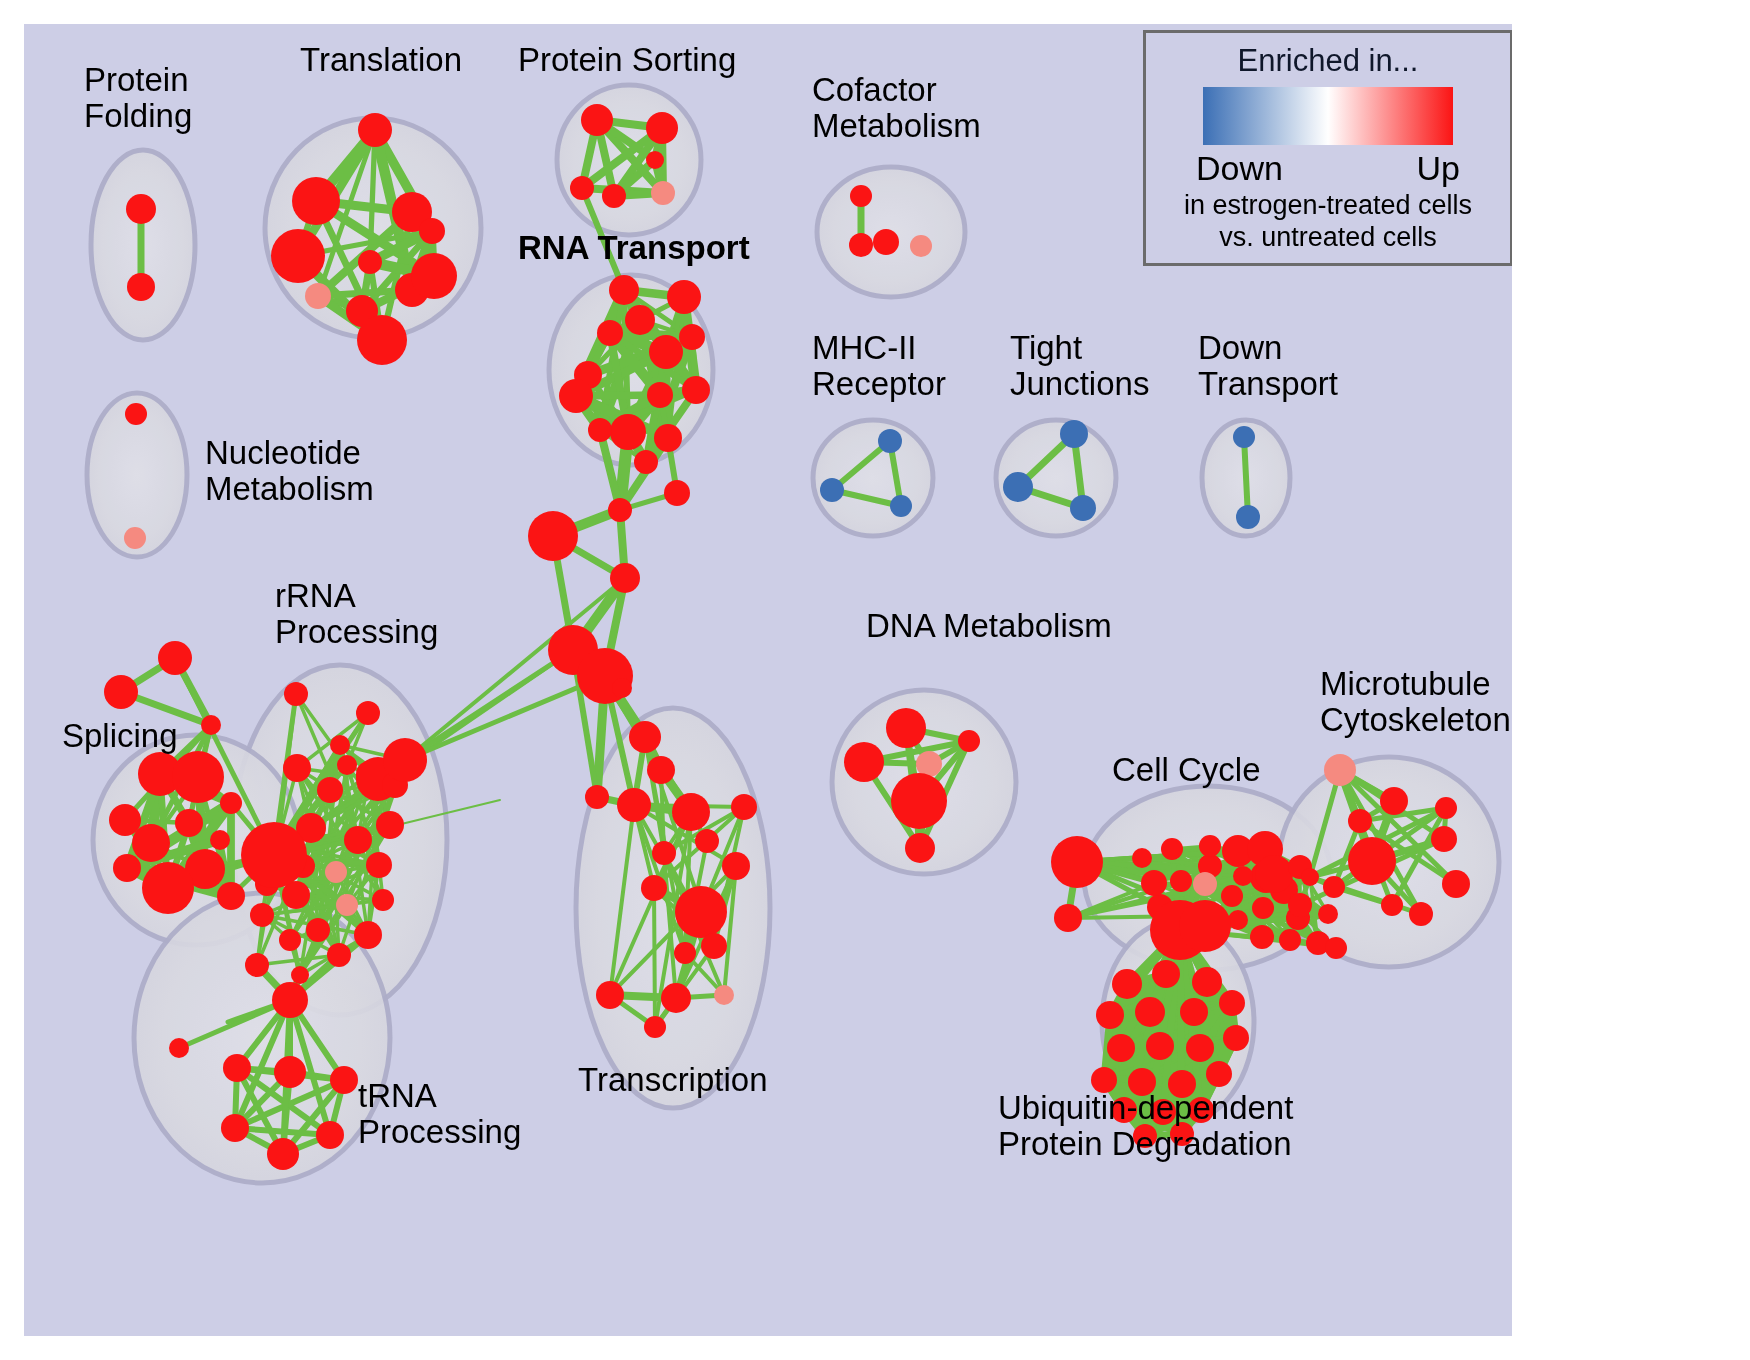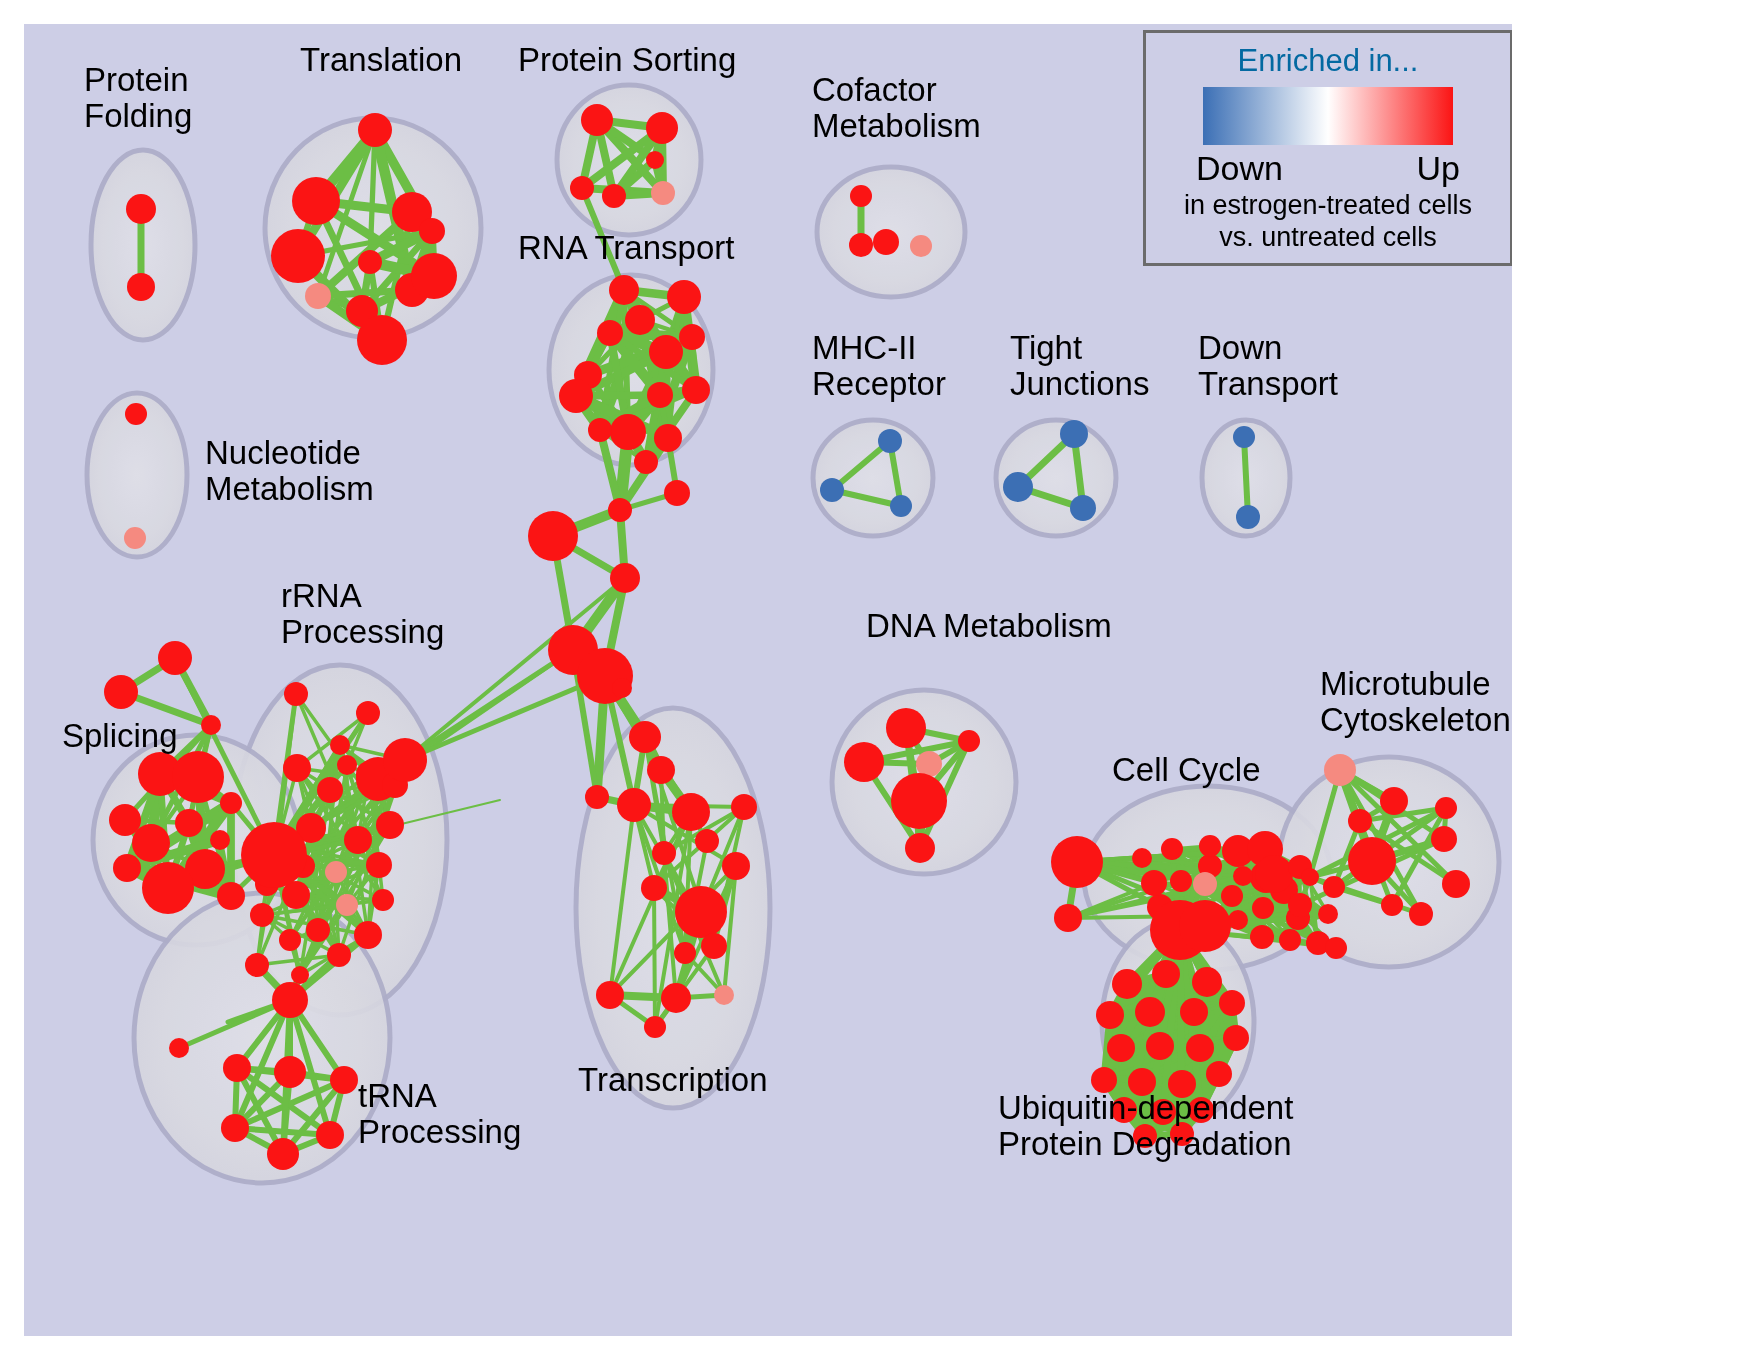--- a/index.html
+++ b/index.html
@@ -3,21 +3,21 @@
 <meta charset="utf-8">
 <style>
   html,body{margin:0;padding:0;background:#ffffff;}
   body{font-family:"Liberation Sans",sans-serif;}
   #stage{position:relative;width:1512px;height:1360px;background:#ffffff;overflow:hidden;}
   #canvas{position:absolute;left:0;top:0;width:1750px;height:1360px;display:block;}
   .lbl{position:absolute;color:#000;font-family:"Liberation Sans",sans-serif;
        font-size:33px;line-height:1.08;white-space:pre;font-weight:400;}
   #legend{position:absolute;border:3px solid #6b6b6b;background:#cdcee6;
           box-sizing:border-box;display:flex;flex-direction:column;align-items:center;}
-  #legend .ltitle{font-size:31px;color:#0369a1;margin-top:10px;}
+  #legend .ltitle{font-size:31px;color:#0f172a;margin-top:10px;}
   #grad{width:250px;height:58px;margin-top:8px;
         background:linear-gradient(to right,#3b6fb5 0%,#6f9bd0 18%,#c8dcee 36%,#ffffff 50%,#f3c8c8 62%,#f04040 82%,#fb1414 100%);}
   #gl{width:264px;display:flex;justify-content:space-between;margin-top:4px;font-size:34px;}
   #lsub{font-size:27px;text-align:center;line-height:1.18;margin-top:2px;}
 </style>
 </head>
 <body>
 
 <div id="stage">
 
@@ -1046,32 +1046,32 @@
         <circle cx="1145" cy="1136" r="12" fill="#fb1414"></circle>
         <circle cx="1182" cy="1134" r="12" fill="#fb1414"></circle>
       </g>
     </svg>
 
   <div id="labels-layer">
       <div class="lbl" style="left: 84px; top: 62px;">Protein
 Folding</div>
       <div class="lbl" style="left: 300px; top: 42px;">Translation</div>
       <div class="lbl" style="left: 518px; top: 42px;">Protein Sorting</div>
-      <div class="lbl" style="left: 518px; top: 230px;">RNA Transport</div>
+      <div class="lbl" style="left: 518px; top: 230px; font-weight: bold;">RNA Transport</div>
       <div class="lbl" style="left: 812px; top: 72px;">Cofactor
 Metabolism</div>
       <div class="lbl" style="left: 812px; top: 330px;">MHC-II
 Receptor</div>
       <div class="lbl" style="left: 1010px; top: 330px;">Tight
 Junctions</div>
       <div class="lbl" style="left: 1198px; top: 330px;">Down
 Transport</div>
       <div class="lbl" style="left: 205px; top: 435px;">Nucleotide
 Metabolism</div>
-      <div class="lbl" style="left: 281px; top: 578px;">rRNA
+      <div class="lbl" style="left: 275px; top: 578px;">rRNA
 Processing</div>
       <div class="lbl" style="left: 62px; top: 718px;">Splicing</div>
       <div class="lbl" style="left: 314px; top: 1078px; margin-left: 44px;">tRNA
 Processing</div>
       <div class="lbl" style="left: 578px; top: 1062px;">Transcription</div>
       <div class="lbl" style="left: 820px; top: 608px; margin-left: 46px;">DNA Metabolism</div>
       <div class="lbl" style="left: 1112px; top: 752px;">Cell Cycle</div>
       <div class="lbl" style="left: 1320px; top: 666px;">Microtubule
 Cytoskeleton</div>
       <div class="lbl" style="left: 998px; top: 1090px;">Ubiquitin-dependent

